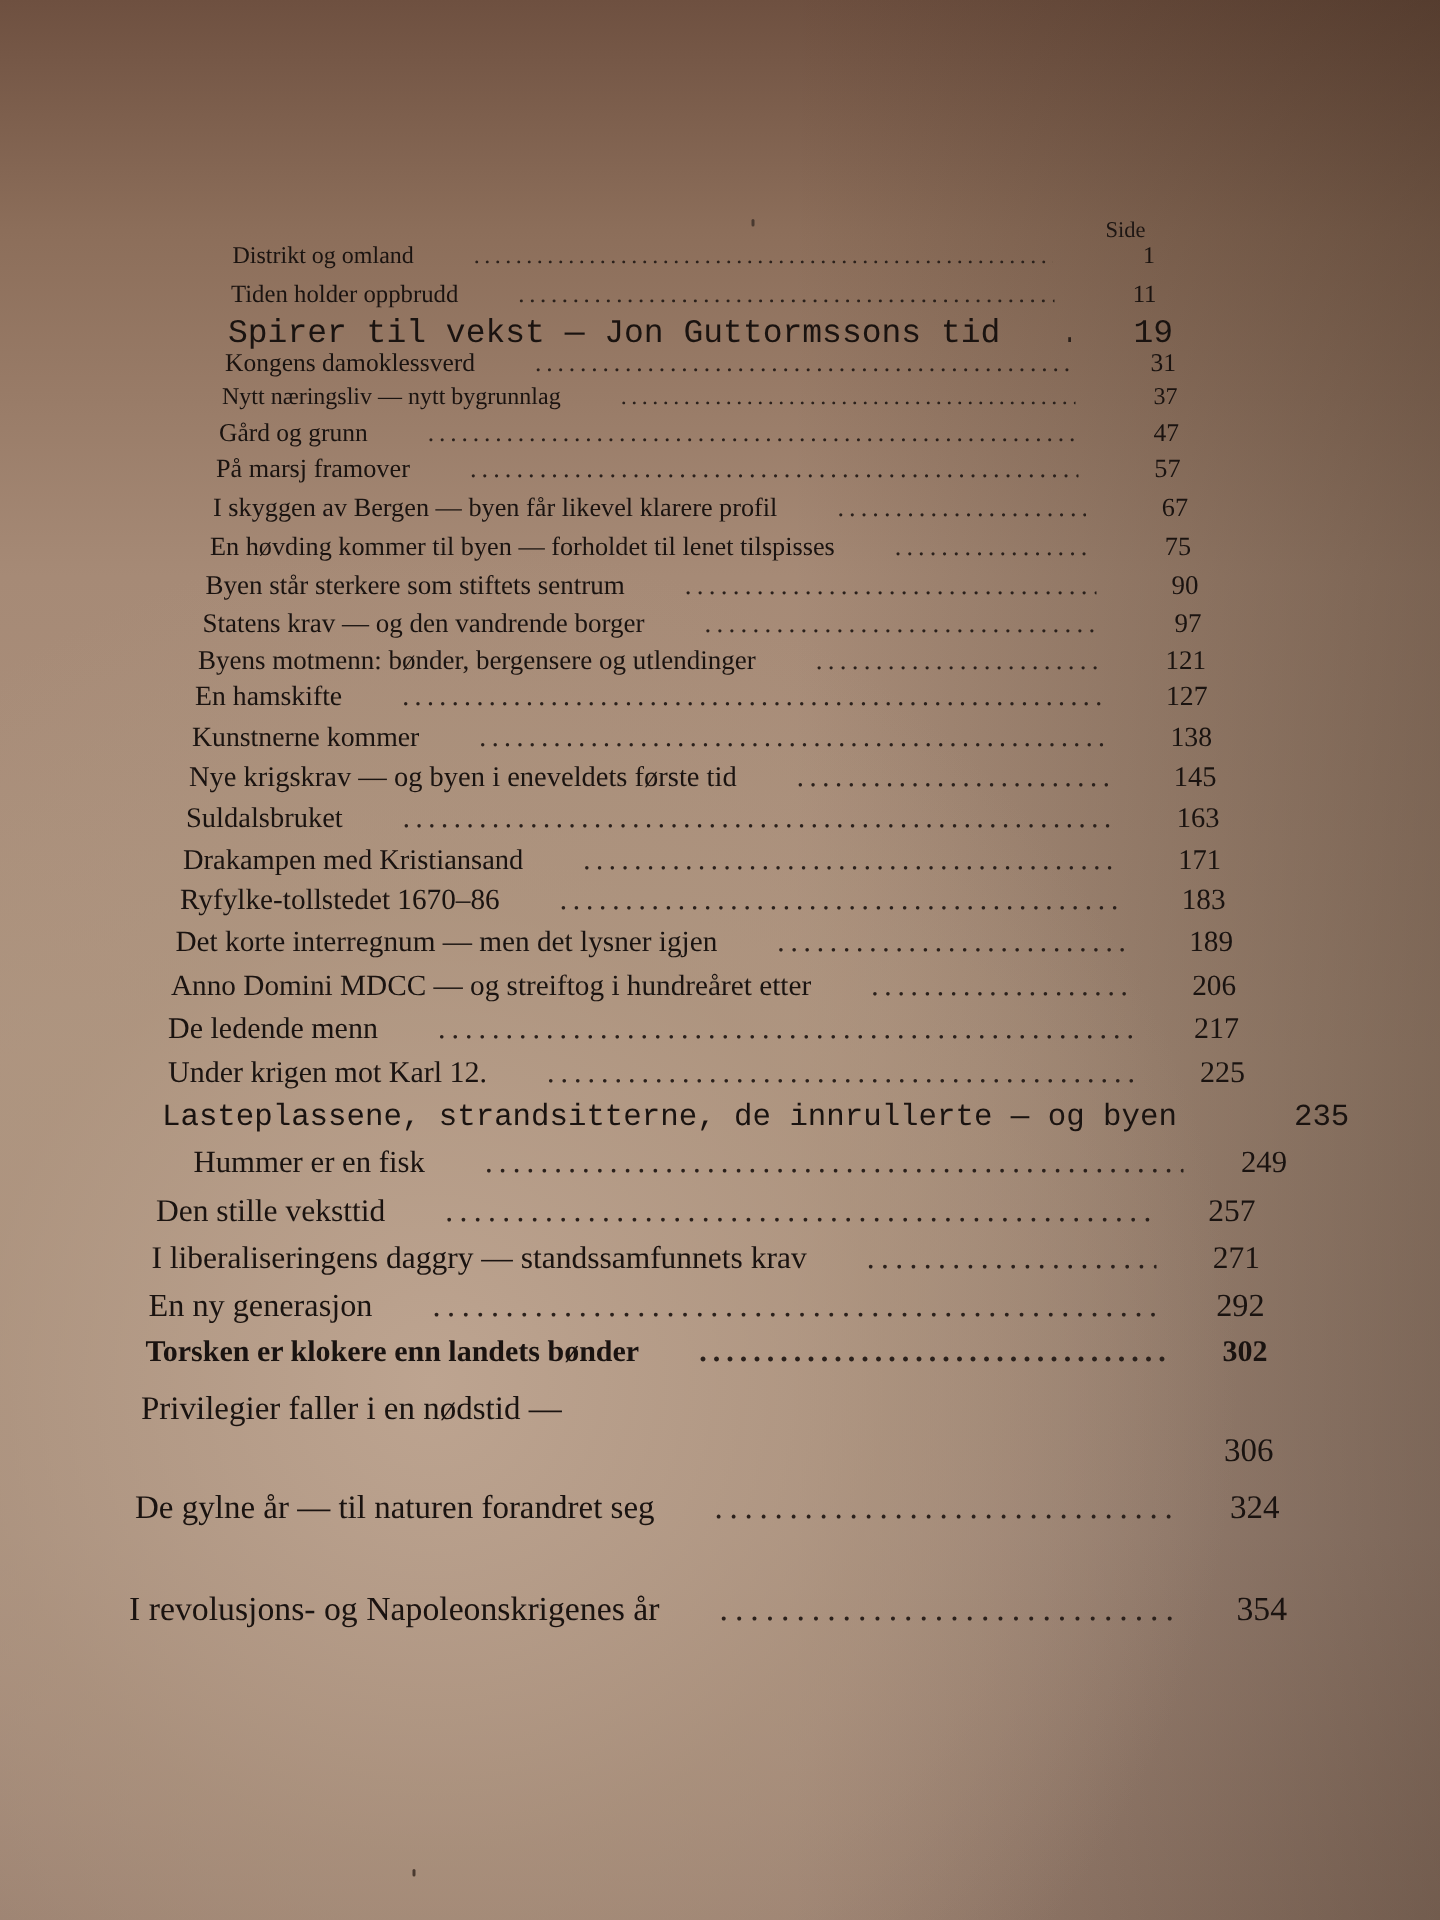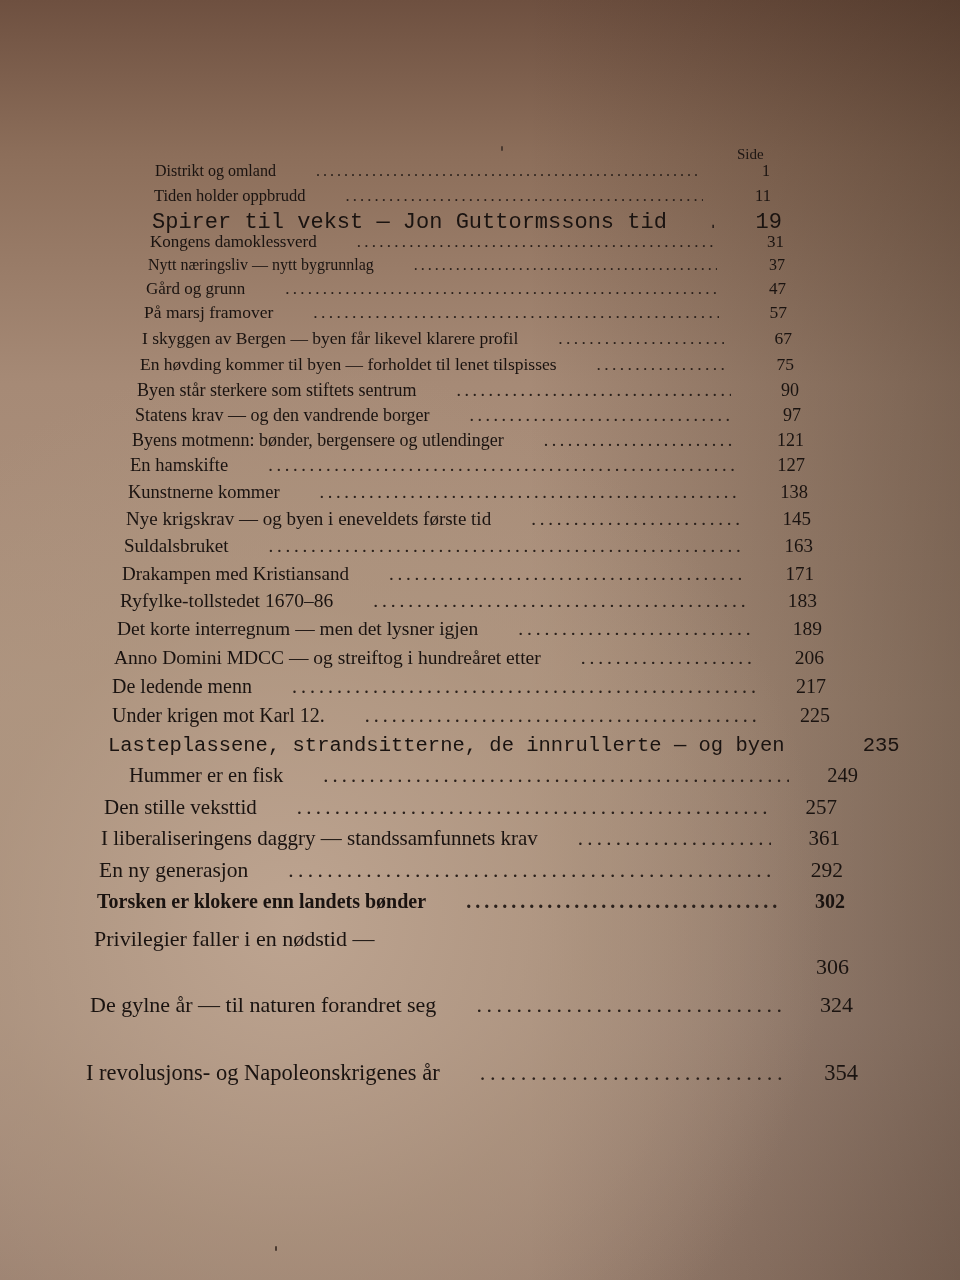--- a/index.html
+++ b/index.html
@@ -223,21 +223,21 @@
 
   <div class="toc-row" style="left:104px; top:795px; width:733px; font-size:21px;">
     <span class="toc-title">Den stille veksttid</span>
     <span class="toc-dots"></span>
     <span class="toc-page">257</span>
   </div>
 
   <div class="toc-row" style="left:101px; top:826px; width:739px; font-size:21px;">
     <span class="toc-title">I liberaliseringens daggry — standssamfunnets krav</span>
     <span class="toc-dots"></span>
-    <span class="toc-page">361</span>
+    <span class="toc-page">271</span>
   </div>
 
   <div class="toc-row" style="left:99px; top:858px; width:744px; font-size:21.5px;">
     <span class="toc-title">En ny generasjon</span>
     <span class="toc-dots"></span>
     <span class="toc-page">292</span>
   </div>
 
   <div class="toc-row" style="left:97px; top:890px; width:748px; font-size:20px;font-weight:bold;">
     <span class="toc-title">Torsken er klokere enn landets bønder</span>

